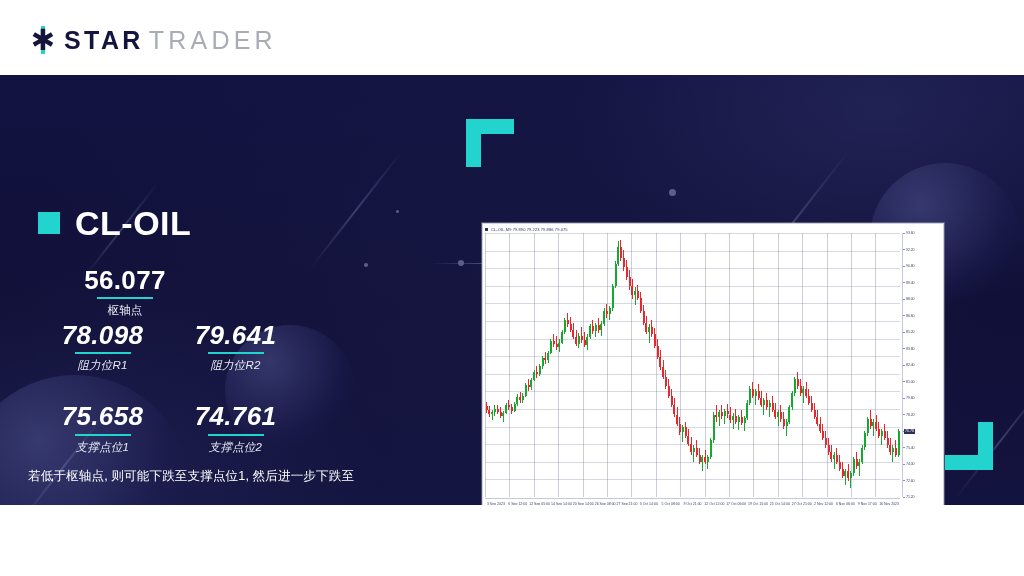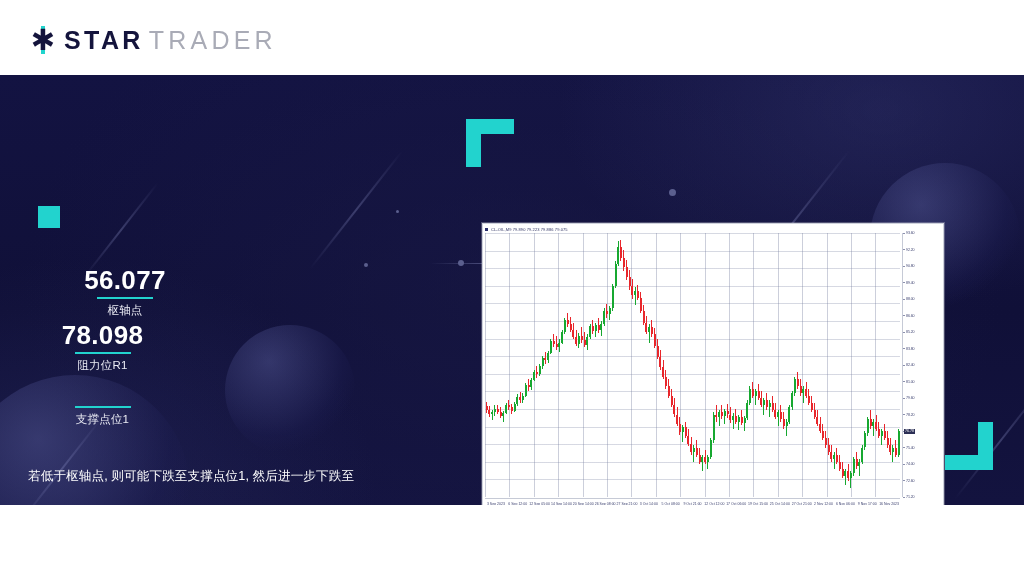--- a/index.html
+++ b/index.html
@@ -44,21 +44,21 @@
   .title-sq { width:22px; height:22px; background:#22d3ce; flex:none; }
   .title-txt { color:#ffffff; font-size:34px; font-weight:700; letter-spacing:.5px;
     margin-left:15px; line-height:1; }
 
   .pivot { position:absolute; left:55px; top:192px; width:140px; text-align:center; }
   .lvl-val { color:#ffffff; font-size:26px; font-weight:700; line-height:1.05; letter-spacing:.3px; }
   .lvl-rule { width:56px; height:2px; background:#22d3ce; margin:3px auto 0; }
   .lvl-lab { color:#e9eaf3; font-size:11.5px; margin-top:4px; letter-spacing:.2px; }
 
   .grid4 { position:absolute; left:36px; top:247px; width:266px; }
-  .grid4 .row { display:flex; }
+  .grid4 .row { display:flex;font-style:italic; }
   .grid4 .cell { width:133px; text-align:center; margin-bottom:12px; }
 
   .ta { position:absolute; left:28px; top:389px; width:372px; }
   .ta-head { color:#ec1b76; font-size:13.5px; font-weight:700; letter-spacing:.2px; }
   .ta-body { color:#ffffff; font-size:12.6px; line-height:1.58; margin-top:3px; letter-spacing:.1px; }
 
   
   .brk { position:absolute; background:#22d3ce; }
   .chart-card { position:absolute; left:482px; top:148px; width:462px; height:294px;
     background:#ffffff; border:1px solid #cfd2dc; box-shadow:0 0 0 1px rgba(255,255,255,.25); }
@@ -122,40 +122,52 @@
     <div class="streak" style="left:60px;top:330px;height:130px;transform:rotate(38deg);"></div>
 
     <div class="hairline" style="left:430px;top:188px;width:60px;"></div>
     <div class="dot" style="left:458px;top:185px;width:6px;height:6px;"></div>
     <div class="dot" style="left:396px;top:135px;width:3px;height:3px;"></div>
     <div class="dot" style="left:364px;top:188px;width:4px;height:4px;"></div>
     <div class="dot" style="left:669px;top:114px;width:7px;height:7px;"></div>
 
     <div class="title-row">
       <span class="title-sq"></span>
+      <span class="title-txt">CL-OIL</span>
     </div>
 
     <div class="pivot">
       <div class="lvl-val">56.077</div>
       <div class="lvl-rule"></div>
       <div class="lvl-lab">枢轴点</div>
     </div>
 
     <div class="grid4">
       <div class="row">
         <div class="cell">
           <div class="lvl-val">78.098</div>
           <div class="lvl-rule"></div>
           <div class="lvl-lab">阻力位R1</div>
         </div>
+        <div class="cell">
+          <div class="lvl-val">79.641</div>
+          <div class="lvl-rule"></div>
+          <div class="lvl-lab">阻力位R2</div>
+        </div>
       </div>
       <div class="row" style="margin-top:18px;">
         <div class="cell">
+          <div class="lvl-val">75.658</div>
           <div class="lvl-rule"></div>
           <div class="lvl-lab">支撑点位1</div>
+        </div>
+        <div class="cell">
+          <div class="lvl-val">74.761</div>
+          <div class="lvl-rule"></div>
+          <div class="lvl-lab">支撑点位2</div>
         </div>
       </div>
     </div>
 
     <div class="ta">
       <div class="ta-body">
         <div>若低于枢轴点, 则可能下跌至支撑点位1, 然后进一步下跌至</div>
 
       </div>
     </div>

